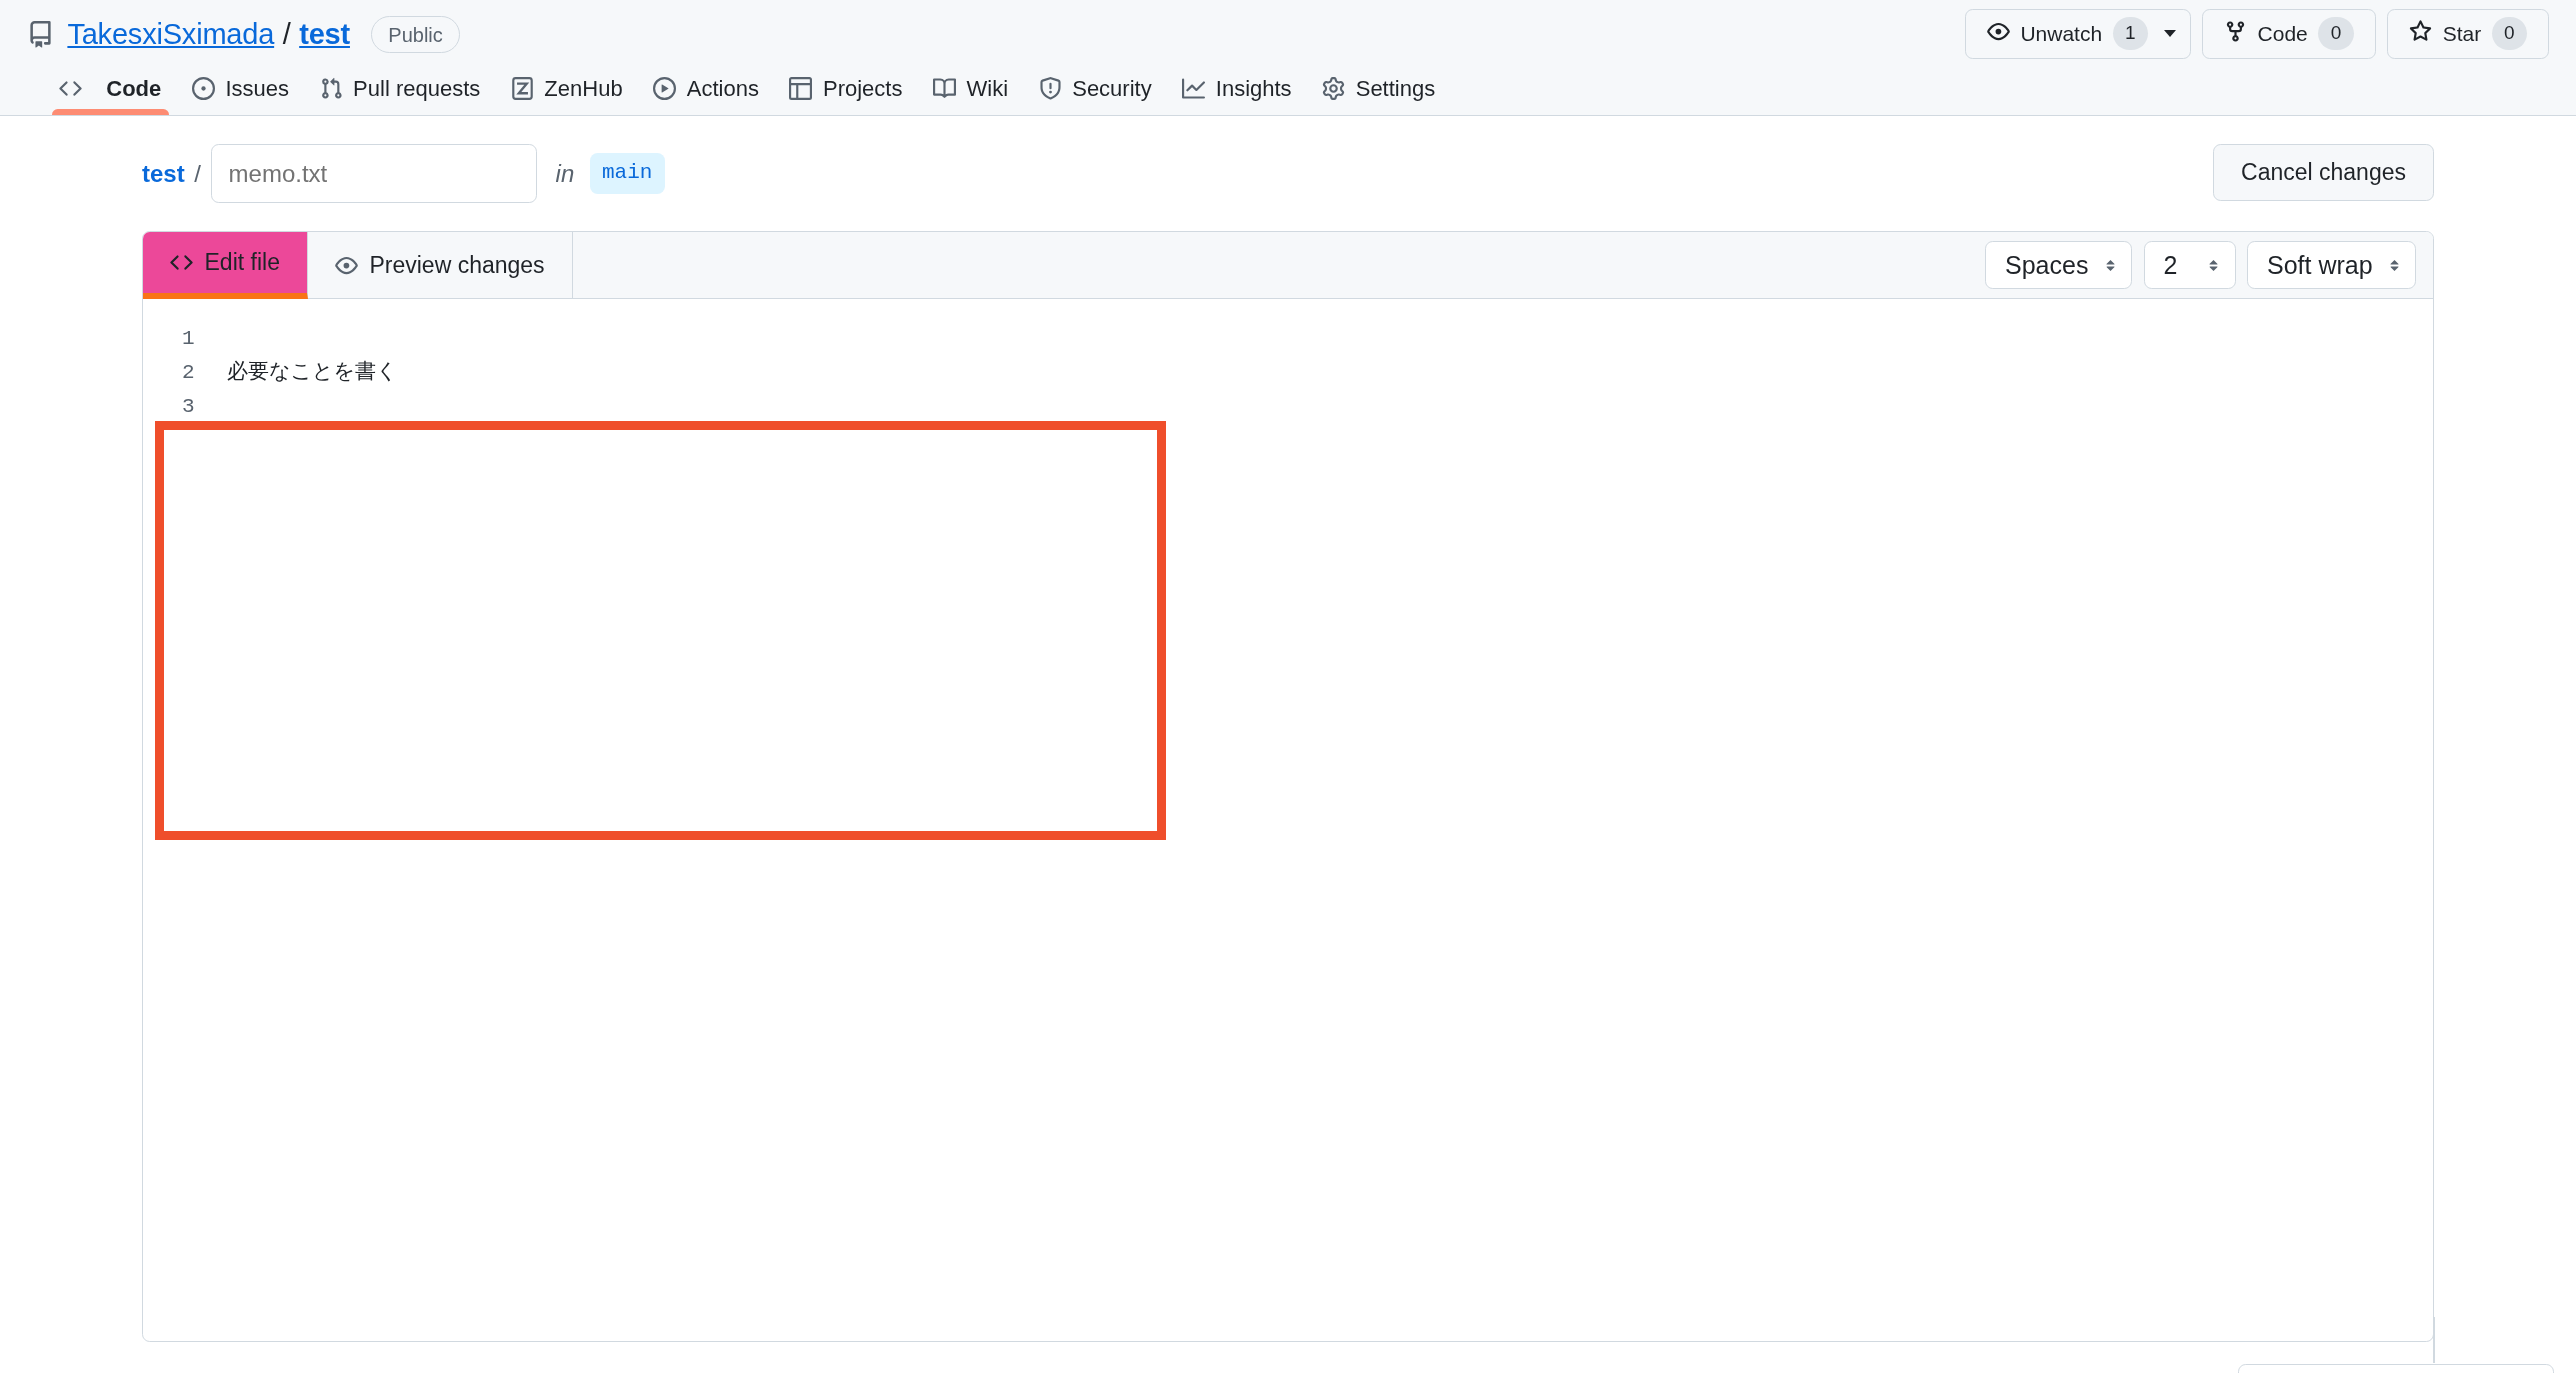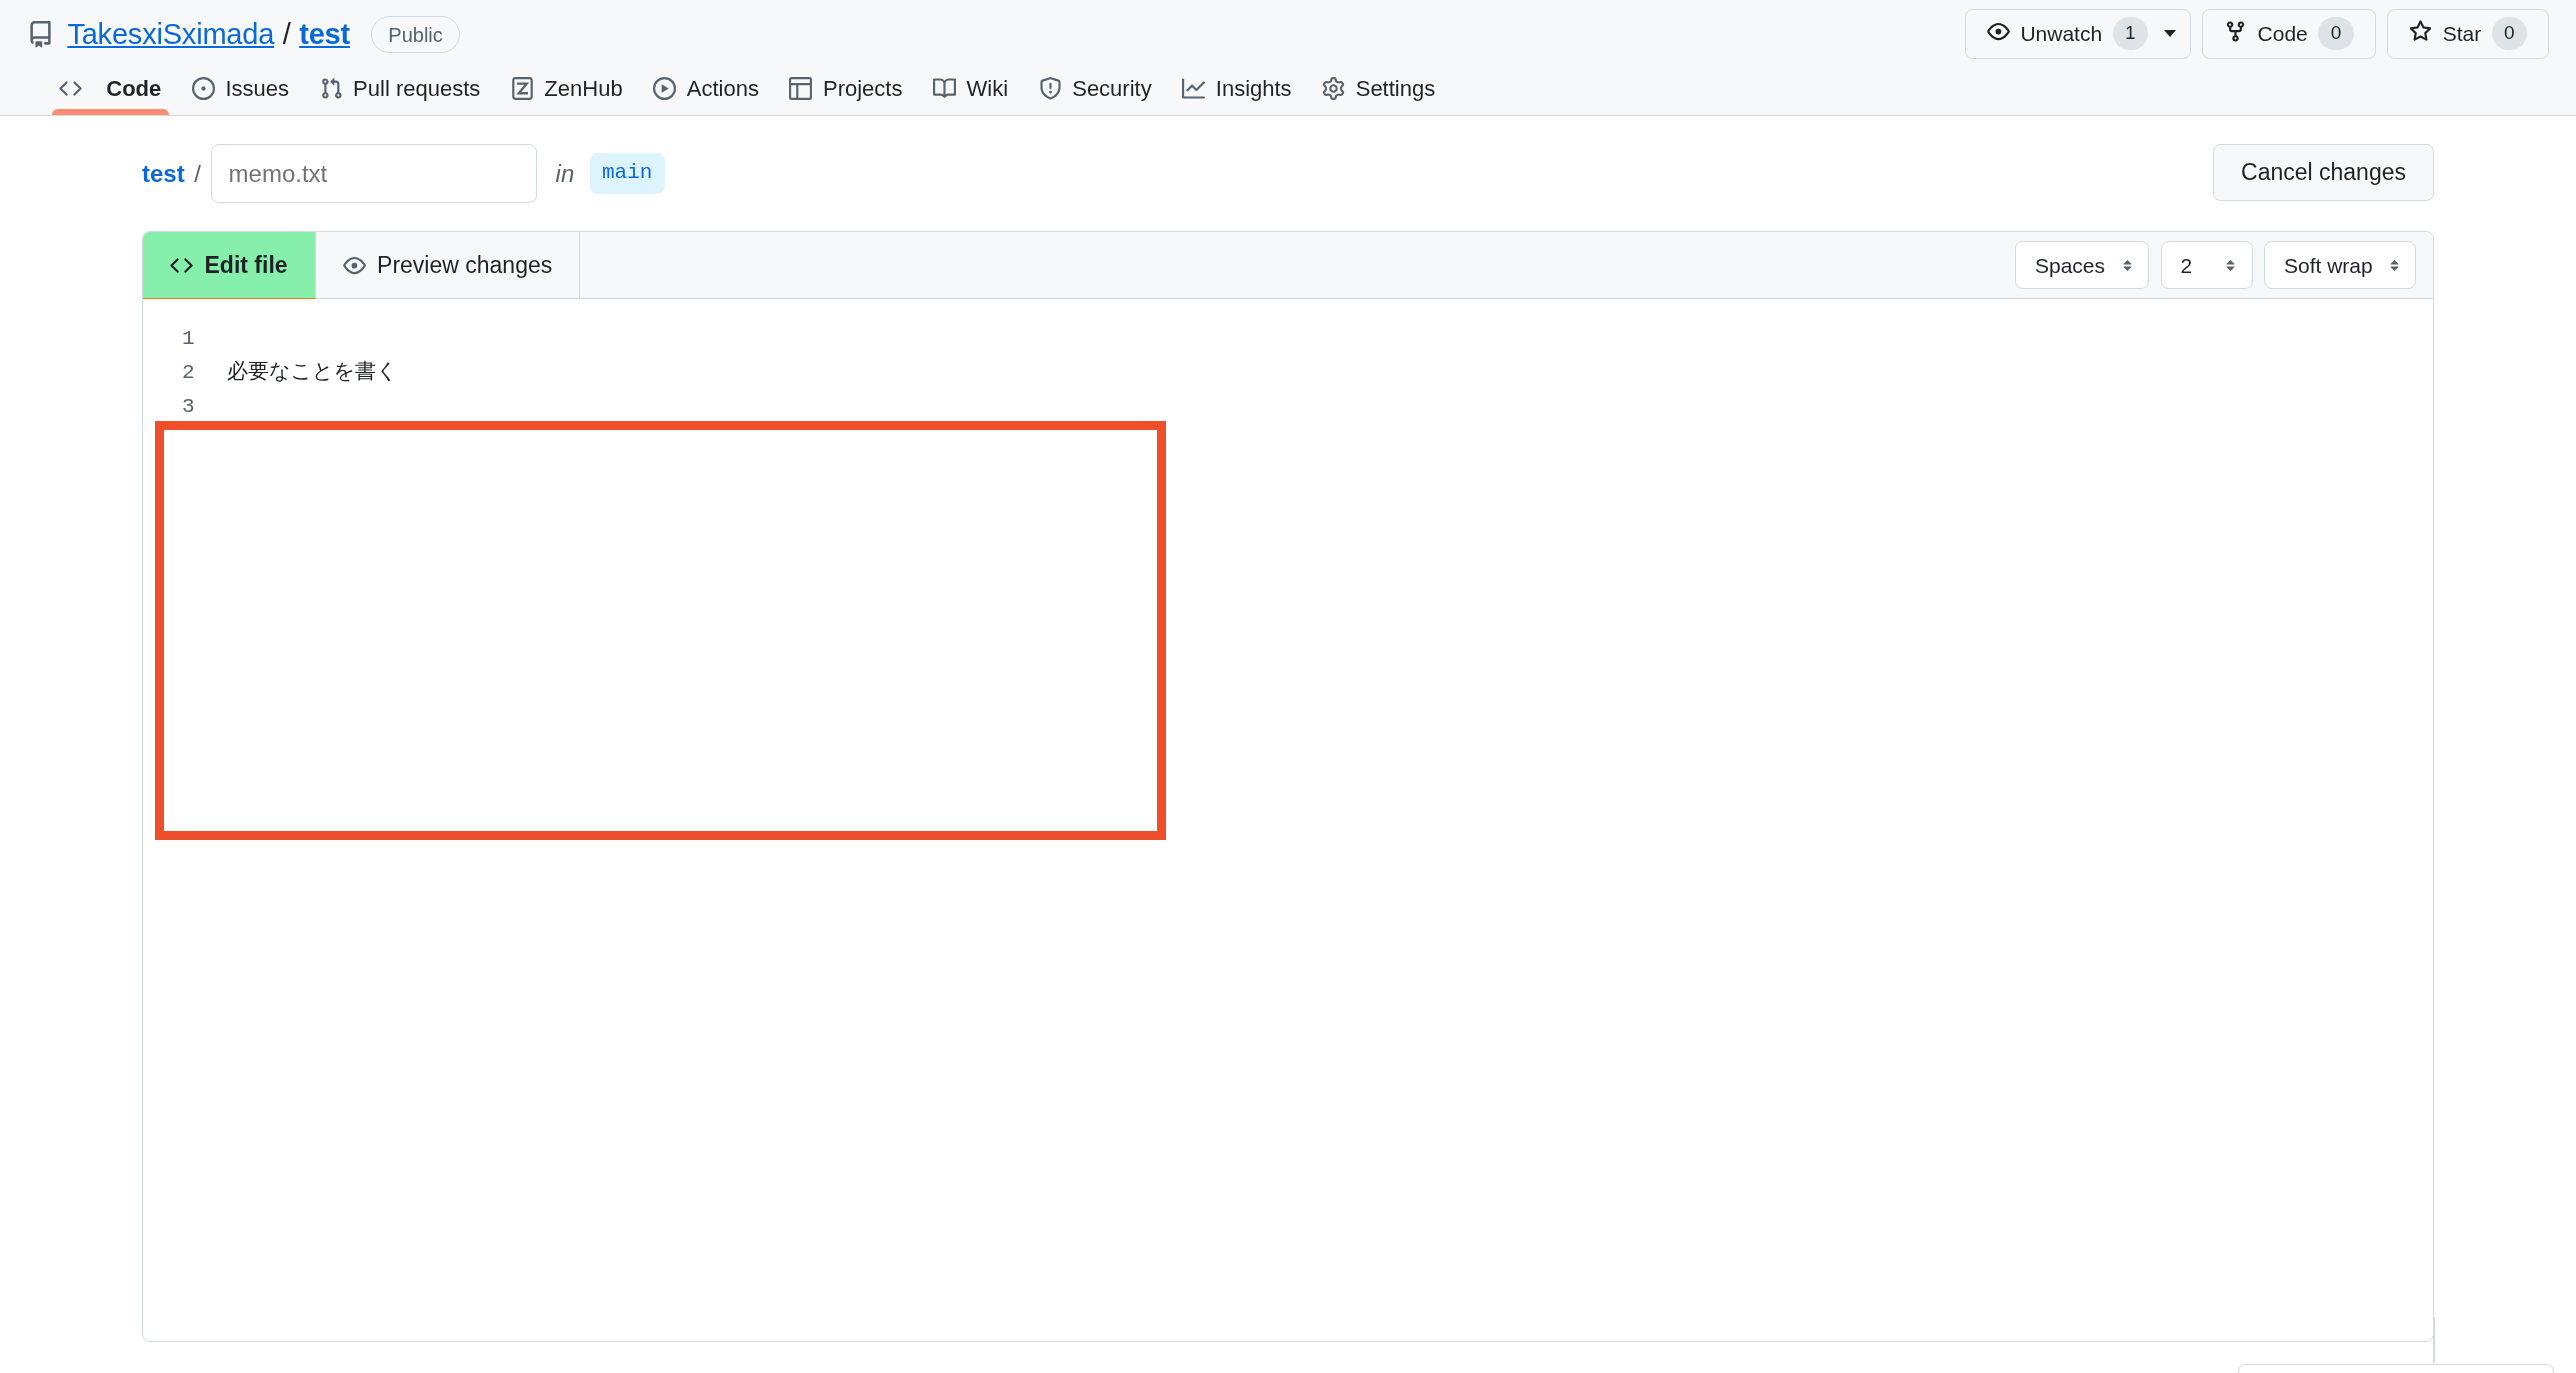--- a/index.html
+++ b/index.html
@@ -236,23 +236,23 @@
     gap: 11.5px;
     padding: 0 27px;
     font-size: 23px;
     color: #1f2328;
     cursor: pointer;
     border-right: 1px solid #d1d9e0;
     background: transparent;
   }
   .editor-tab .tab-icon { color: #1f2328; display: flex; align-items: center; }
   .editor-tab.active {
-    background: #86efac;
-    font-weight: 700;
-    border-bottom: 1px solid #f97316;
+    background: #ec4899;
+    font-weight: 400;
+    border-bottom: 6px solid #f97316;
     margin-bottom: -1px;
     border-radius: 6.7px 0 0 0;
   }
   .editor-tab:not(.active) .tab-icon { color: #59636e; }
 
   .toolbar-right {
     margin-left: auto;
     display: flex;
     align-items: center;
     gap: 11.5px;
@@ -265,21 +265,21 @@
     align-items: center;
   }
   .select-box {
     appearance: none;
     -webkit-appearance: none;
     background: #ffffff;
     border: 1px solid #d1d9e0;
     border-radius: 7.7px;
     height: 48px;
     padding: 0 42px 0 19px;
-    font-size: 21px;
+    font-size: 25px;
     font-family: "Liberation Sans", sans-serif;
     color: #1f2328;
     cursor: pointer;
     outline: none;
   }
   .select-narrow { padding: 0 42px 0 19px; min-width: 92px; }
   .select-arrows {
     position: absolute;
     right: 13.4px;
     pointer-events: none;

